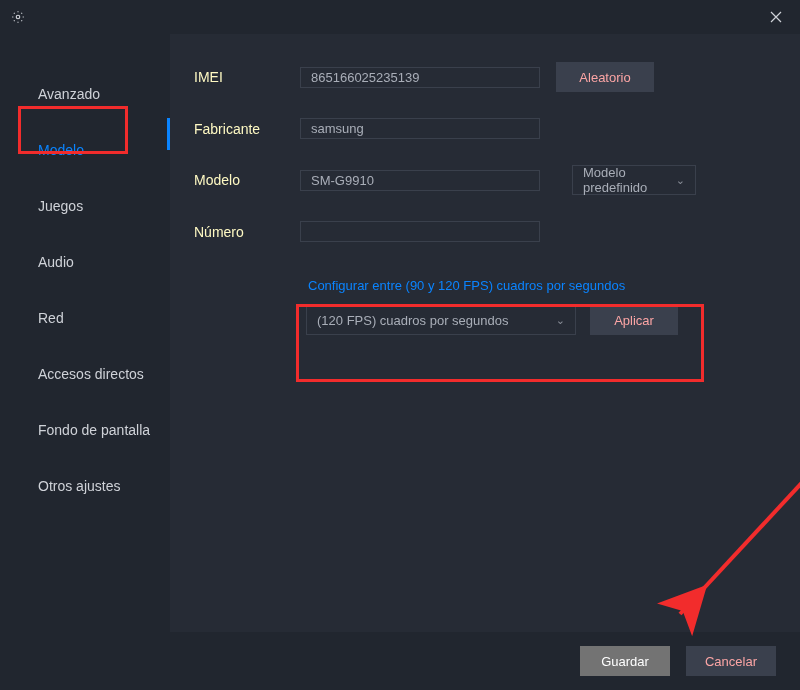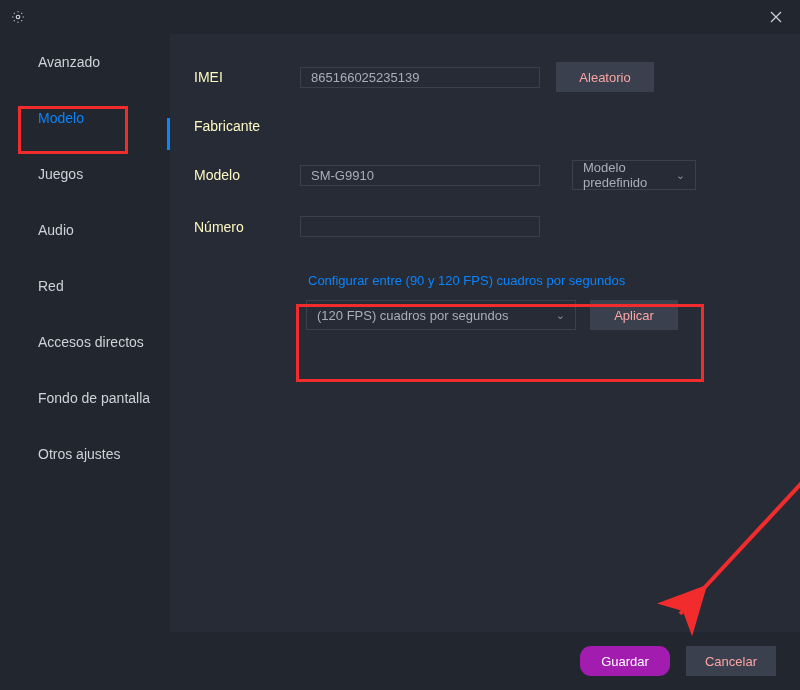--- a/index.html
+++ b/index.html
@@ -7,33 +7,33 @@
 
     .window { width: 100%; height: 100%; display: flex; flex-direction: column; background: #21262f; }
     .titlebar { height: 34px; display: flex; align-items: center; padding: 0 10px; background: #21262f; }
     .titlebar .icon { width: 16px; height: 16px; margin-right: 8px; display: inline-flex; align-items: center; justify-content: center; }
     .titlebar .title { font-size: 13px; color: #d6d8dc; flex: 1; margin-top: 44px; }
     .titlebar .close { width: 28px; height: 28px; display: flex; align-items: center; justify-content: center; cursor: pointer; color: #c5c8ce; }
 
     .body { flex: 1; display: flex; position: relative; }
 
     .sidebar { width: 170px; background: #21262f; padding-top: 20px; }
-    .side-item { height: 48px; display: flex; align-items: flex-start; padding-left: 38px; font-size: 14px; color: #cfd2d8; cursor: pointer; position: relative; margin-bottom: 8px; }
+    .side-item { height: 48px; display: flex; align-items: flex-end; padding-left: 38px; font-size: 14px; color: #cfd2d8; cursor: pointer; position: relative; margin-bottom: 8px; }
     .side-item.active { color: #0a84ff; }
     .side-item.active::after { content:""; position:absolute; right:0; top:8px; bottom:8px; width:3px; background:#0a84ff; }
 
     .red-box { position: absolute; border: 3px solid #f22c2c; pointer-events: none; }
 
     .content { flex: 1; background: #262b35; padding: 28px 24px 0 24px; position: relative; }
     .row { display: flex; align-items: center; margin-bottom: 26px; }
     .label { width: 106px; font-size: 14px; color: #fef9c3; }
     .input { height: 21px; border: 1px solid #3a404c; background: #262b35; color: #a9aeb8; font-size: 13px; padding: 0 10px; outline: none; }
     .input.w240 { width: 240px; }
     .btn { height: 30px; border: none; background: #3a404d; color: #fca5a5; font-size: 13px; padding: 0 18px; cursor: pointer; }
-    .btn.blue { background: #a21caf; color: #fff; border-radius: 11px; }
+    .btn.blue { background: #737373; color: #fff; }
 
     .fps-block { position: relative; margin-top: 2px; margin-left: 106px; padding: 10px 0 14px 0; width: 396px; }
     .fps-title { color: #0a84ff; font-size: 13px; margin-bottom: 12px; margin-left: 8px; }
     .dropdown { height: 30px; width: 270px; border: 1px solid #3a404c; background: #262b35; color: #a9aeb8; font-size: 13px; padding: 0 10px; display: inline-flex; align-items: center; justify-content: space-between; cursor: pointer; margin-left: 6px; }
     .chev { font-size: 11px; color: #8a8f99; }
 
     .footer { height: 58px; background: #21262f; display: flex; align-items: center; justify-content: flex-end; padding-right: 24px; gap: 16px; }
 
     .arrow { position: absolute; pointer-events: none; }
   </style>
@@ -92,20 +92,21 @@
 
       <div class="row">
         <div class="label">IMEI</div>
         <input class="input w240" value="865166025235139" style="">
         <div style="width:16px"></div>
         <button class="btn" style="width:98px">Aleatorio</button>
       </div>
 
       <div class="row">
         <div class="label">Fabricante</div>
+        <input class="input w240" value="samsung" style="">
       </div>
 
       <div class="row">
         <div class="label">Modelo</div>
         <input class="input w240" value="SM-G9910" style="">
         <div style="width:16px"></div>
         <div class="dropdown" style="width:124px; margin-left:16px;">
           <span>Modelo predefinido</span>
           <span class="chev">⌄</span>
         </div>

